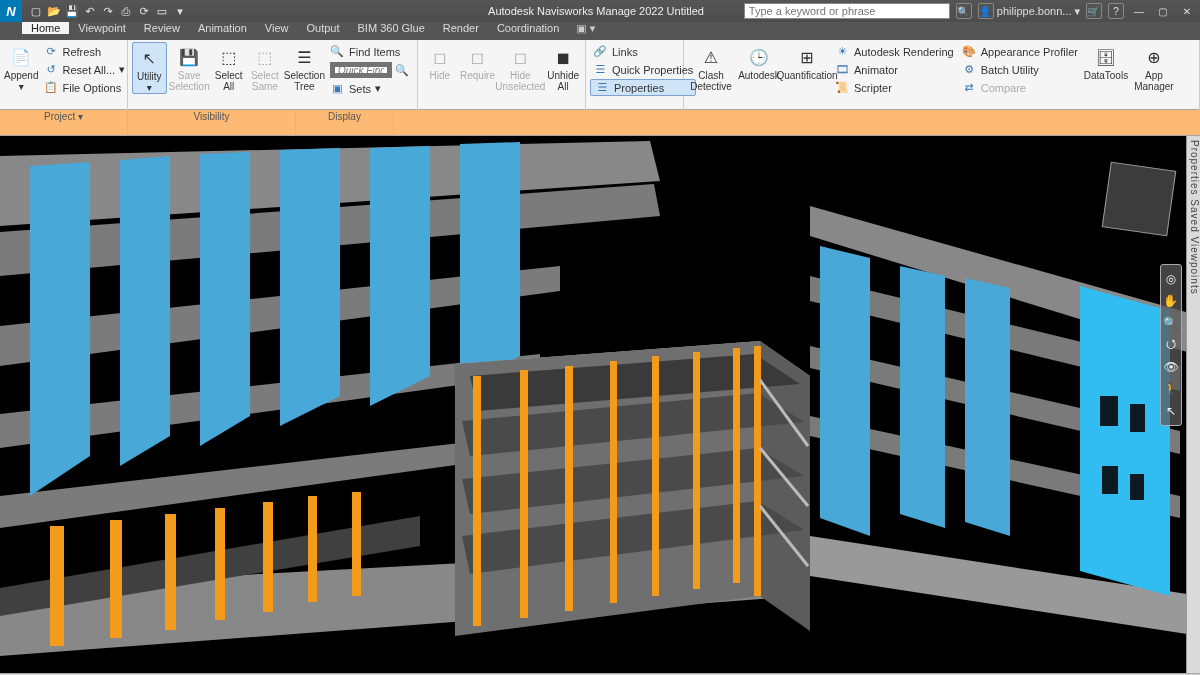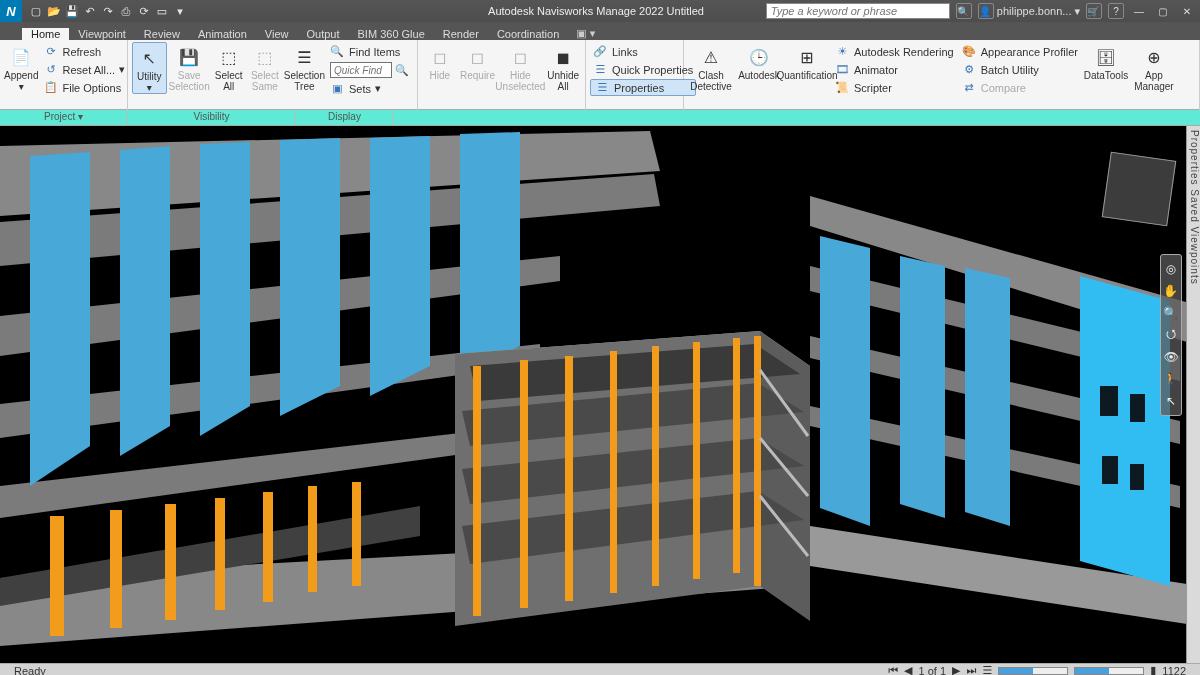--- a/index.html
+++ b/index.html
@@ -3,44 +3,44 @@
 <meta charset="utf-8">
 <style>
 *{box-sizing:border-box;margin:0;padding:0;font-family:"Segoe UI",Tahoma,sans-serif;font-size:11px;user-select:none}
 html,body{width:1200px;height:675px;overflow:hidden;background:#555}
 #titlebar{height:22px;background:linear-gradient(#555,#4d4d4d);color:#ddd;display:flex;align-items:center;position:relative}
 #appicon{width:22px;height:22px;background:#007ab5;color:#fff;font-weight:bold;font-size:13px;display:flex;align-items:center;justify-content:center;font-style:italic}
 #qat{display:flex;align-items:center;gap:2px;padding:0 6px}
 .qat-btn{width:16px;height:16px;display:flex;align-items:center;justify-content:center;color:#e5e5e5;font-size:11px;cursor:pointer}
 #titletext{position:absolute;left:0;right:8px;text-align:center;color:#ededed;font-size:11px;pointer-events:none}
 #tbright{margin-left:auto;display:flex;align-items:center;gap:6px;padding-right:4px}
-#searchbox{width:184px;height:16px;border:1px solid #888;background:#fff;color:#888;font-style:italic;padding:0 4px;line-height:14px}
+#searchbox{width:206px;height:16px;border:1px solid #888;background:#fff;color:#888;padding:0 4px;line-height:14px}
 #user{display:flex;align-items:center;gap:3px;color:#ddd}
 .tbicon{width:16px;height:16px;border:1px solid #888;border-radius:2px;display:flex;align-items:center;justify-content:center;color:#ddd;font-size:10px}
 .winbtn{width:18px;height:14px;color:#ddd;display:flex;align-items:center;justify-content:center;font-size:10px}
-#menubar{height:18px;background:#555;display:flex;align-items:flex-end;padding-left:22px;color:#ddd}
+#menubar{height:18px;background:#555;display:flex;align-items:flex-start;padding-left:22px;color:#ddd}
 .mtab{padding:0 9px;display:flex;align-items:center;cursor:pointer}
 .mtab.active{background:#f5f5f5;color:#222}
 #menubar .extra{display:flex;align-items:center;gap:4px;margin-left:8px;color:#ccc}
 #ribbon{height:70px;background:#f5f5f5;display:flex;border-bottom:1px solid #aaa}
 .panel{display:flex;flex-direction:column;border-right:1px solid #ccc;padding:2px 4px 0;height:70px}
 .panel .top{flex:1;display:flex;align-items:flex-start;gap:2px}
 .big{display:flex;flex-direction:column;align-items:center;justify-content:flex-start;width:46px;padding-top:2px;cursor:pointer;color:#333}
 .big.selected{background:#cfe4f7;border:1px solid #7da2ce;border-radius:2px}
 .big.dis{color:#aaa}
 .bigI{width:26px;height:26px;display:flex;align-items:center;justify-content:center;font-size:16px}
 .big span{font-size:10px;text-align:center;line-height:11px}
 .col{display:flex;flex-direction:column;gap:1px;padding-top:1px}
 .sm{display:flex;align-items:center;gap:4px;padding:1px 3px;cursor:pointer;color:#333;white-space:nowrap}
 .sm.dis{color:#aaa}
 .sm .ico{width:15px;height:15px;display:flex;align-items:center;justify-content:center;font-size:11px;color:#3b78b5}
 .qf{display:flex;align-items:center;gap:3px}
-.qf input{width:62px;height:16px;border:1px solid #737373;font-style:italic;color:#888;padding:0 3px;font-size:10px}
+.qf input{width:62px;height:16px;border:5px solid #737373;font-style:italic;color:#888;padding:0 3px;font-size:10px}
 .propbtn{background:#cfe4f7;border:1px solid #7da2ce;border-radius:2px;padding:0 4px}
-#strip{height:16px;background:#5eead4;display:flex;border-bottom:1px solid #aaa}
+#strip{height:26px;background:#fdba74;display:flex;border-bottom:1px solid #aaa}
 .striplbl{border-right:1px solid #bbb;color:#555;font-size:10px;text-align:center;line-height:14px}
 #viewport{position:relative;height:537px;background:#000;overflow:hidden}
 #viewport svg{position:absolute;inset:0}
 #viewcube{position:absolute;top:30px;right:28px;width:66px;height:66px;background:rgba(120,120,120,.5);border:1px solid #999;transform:rotate(8deg)}
 #rside{position:absolute;top:0;right:0;width:14px;height:100%;background:#dadada;writing-mode:vertical-rl;text-orientation:mixed;font-size:10px;color:#444;padding-top:4px;letter-spacing:1px;border-left:1px solid #999}
 #navbar{position:absolute;right:18px;top:128px;width:22px;background:rgba(90,90,90,.75);border:1px solid #aaa;border-radius:3px;display:flex;flex-direction:column;align-items:center;gap:6px;padding:6px 0}
 .navb{width:16px;height:16px;color:#eee;font-size:12px;display:flex;align-items:center;justify-content:center}
 #status{height:14px;background:#d3d3d3;display:flex;align-items:center;color:#333;font-size:10px;padding:0 14px;border-top:1px solid #aaa}
 #status .right{margin-left:auto;display:flex;align-items:center;gap:6px}
 .prog{width:70px;height:8px;border:1px solid #888;background:#eee}

